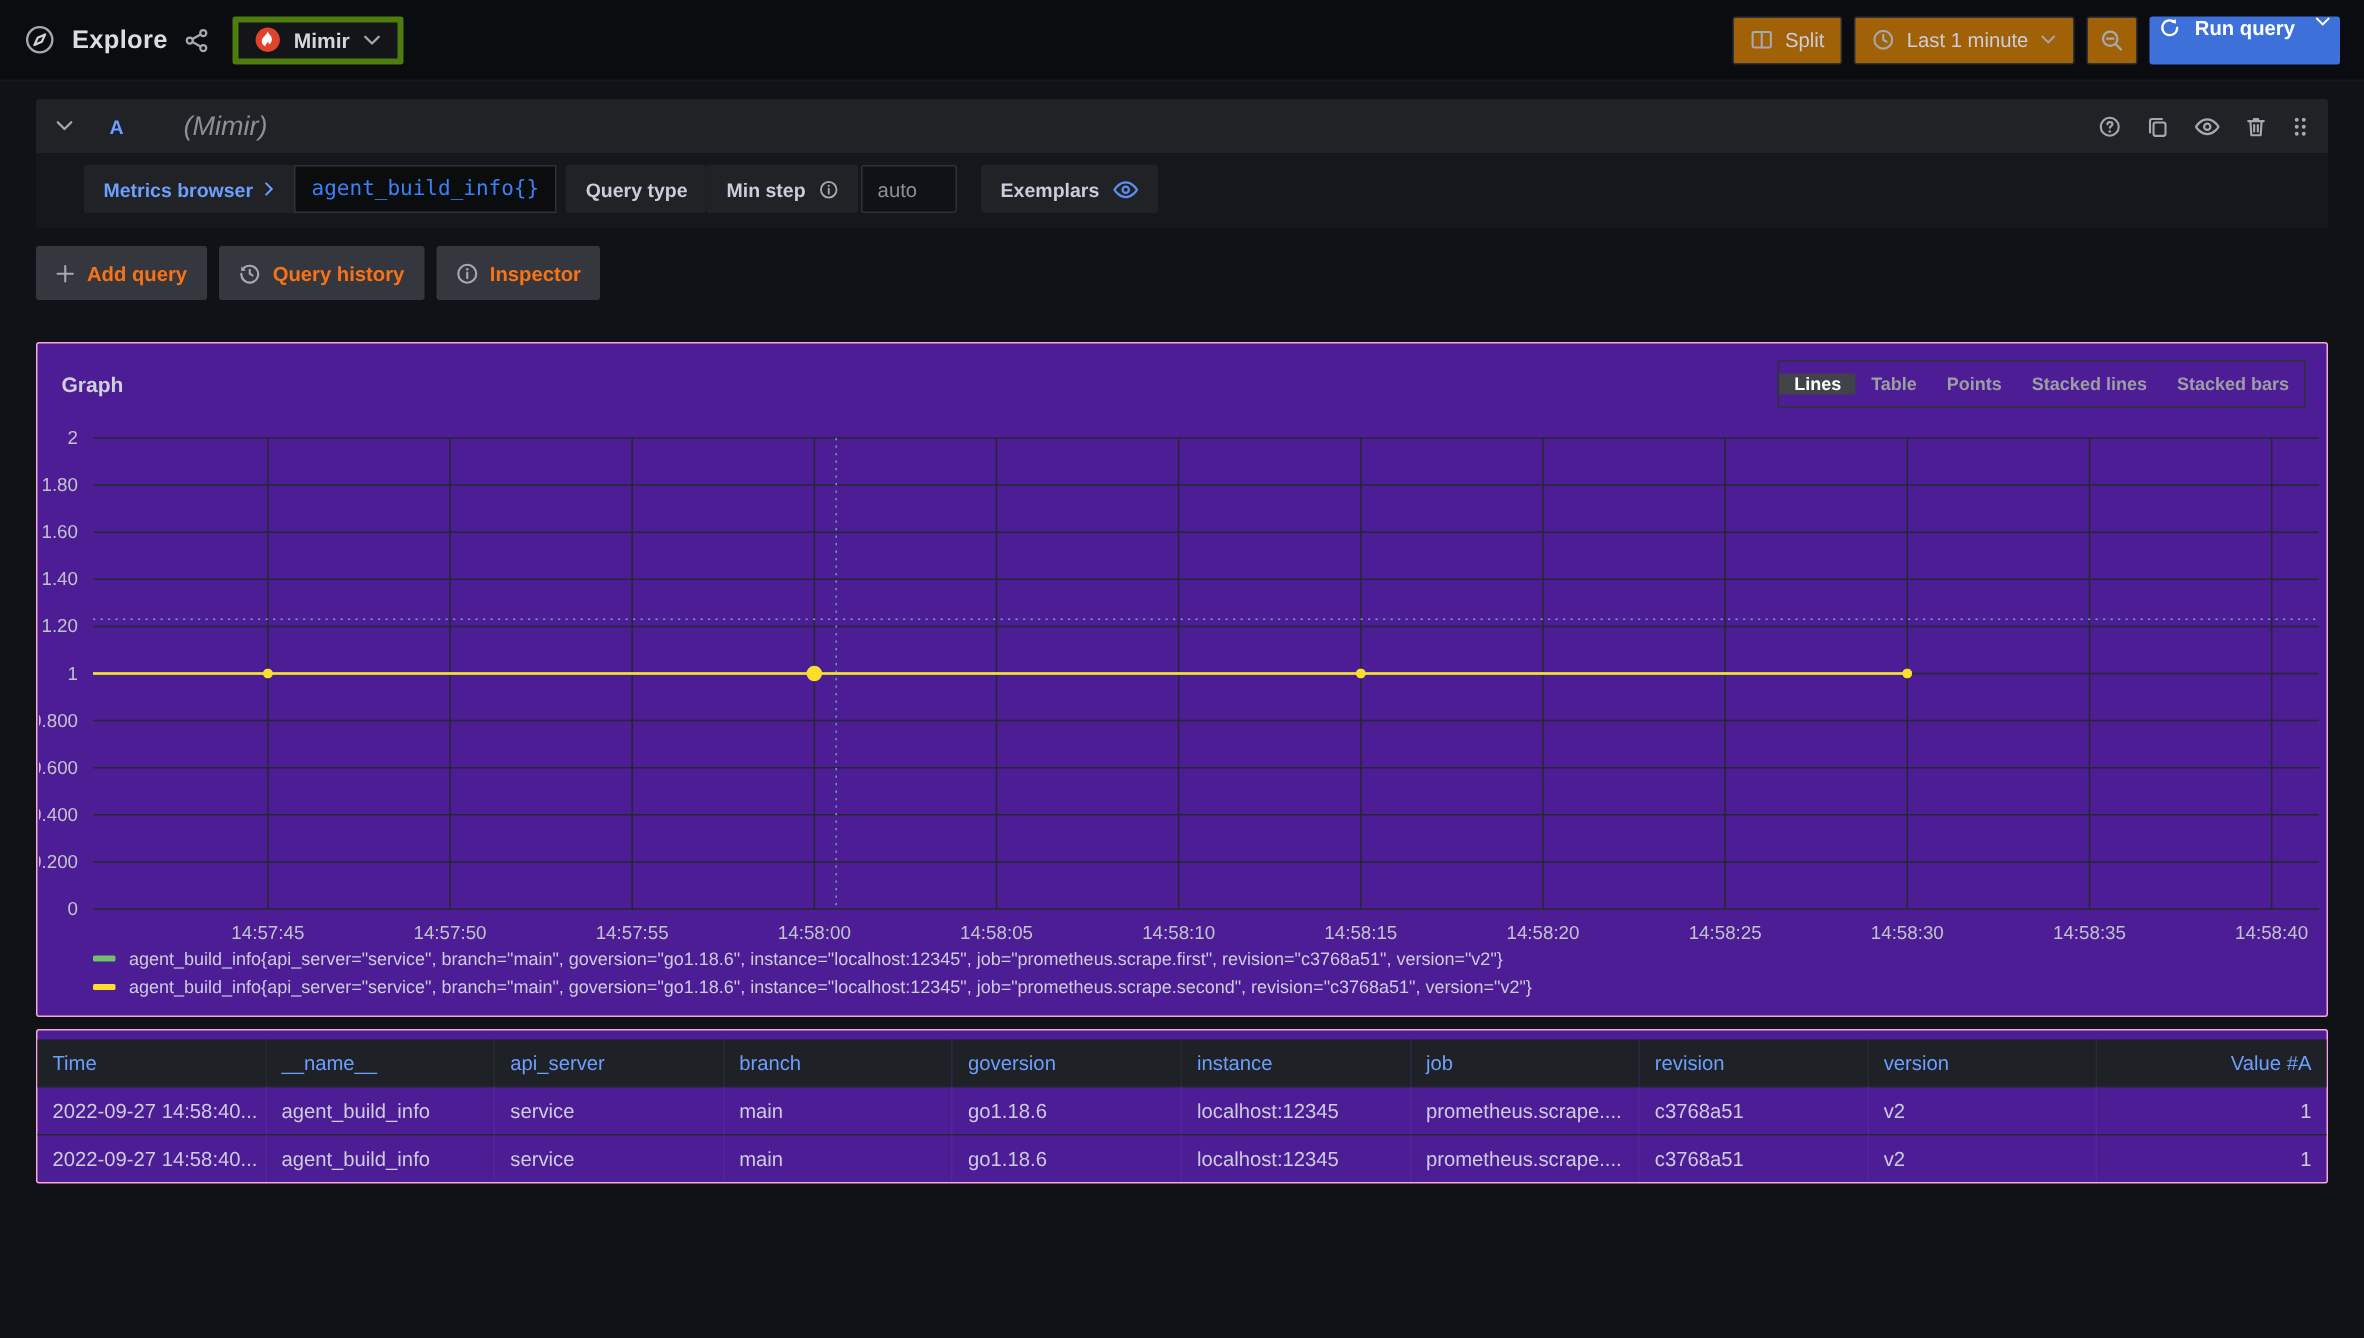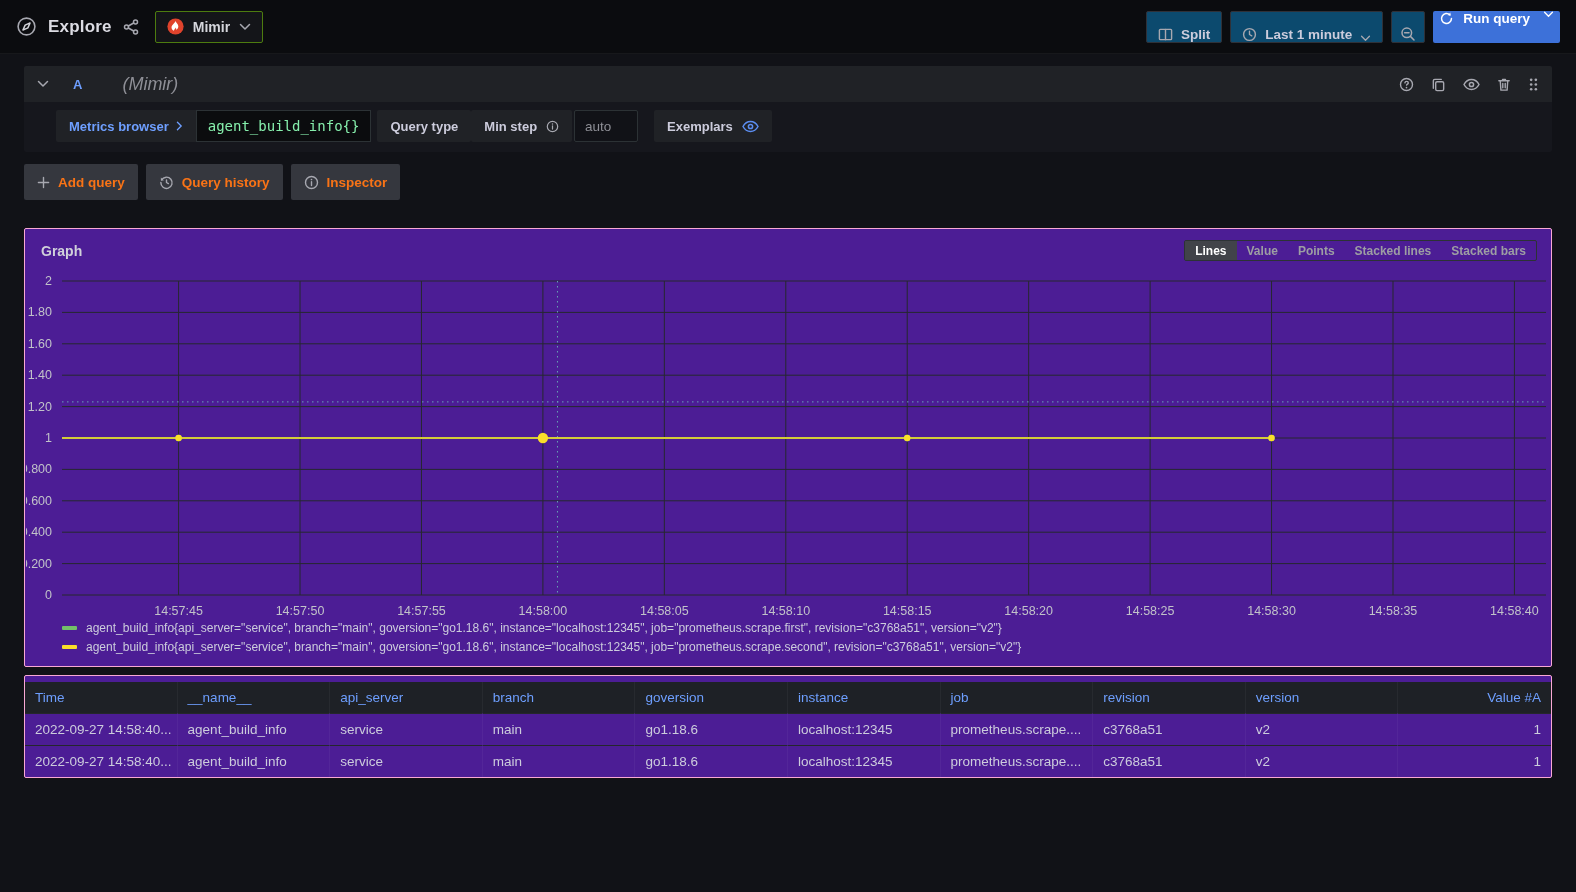--- a/index.html
+++ b/index.html
@@ -12,46 +12,46 @@
   }
   svg { display:block; }
   .ic { stroke:#a7a8b0; stroke-width:1.5; fill:none; stroke-linecap:round; stroke-linejoin:round; }
 
   
   .topbar { height:54px; background:#0b0c0f; display:flex; align-items:center; padding:0 16px;
             border-bottom:1px solid rgba(255,255,255,0.05); }
   .brand { display:flex; align-items:center; gap:11px; }
   .app-title { font-size:17px; font-weight:600; color:#dcdce3; letter-spacing:.2px; }
   .ds-picker { margin-left:16px; height:32px; display:flex; align-items:center; gap:9px; padding:0 11px;
-               background:#141519; border:1px solid #4d7c0f; border-radius:2px; cursor:pointer; }
+               background:#141519; border:4px solid #4d7c0f; border-radius:2px; cursor:pointer; }
   .ds-name { font-size:14px; font-weight:600; color:#d5d6dc; }
   .tb-right { margin-left:auto; display:flex; align-items:center; gap:8px; }
-  .btn-outline { height:32px; display:flex; align-items:flex-end; gap:8px; padding:0 11px;
-                 background:#0c4a6e; border:1px solid #2f3138; border-radius:2px;
-                 color:#ccccdc; font-size:13.5px; font-weight:700; cursor:pointer; }
+  .btn-outline { height:32px; display:flex; align-items:center; gap:8px; padding:0 11px;
+                 background:#a16207; border:1px solid #2f3138; border-radius:2px;
+                 color:#ccccdc; font-size:13.5px; font-weight:400; cursor:pointer; }
   .btn-square { width:34px; justify-content:center; padding:0; }
   .btn-primary { height:32px; display:flex; align-items:flex-start; gap:9px; padding:0 6px;
                  background:#3d71d9; border:none; border-radius:2px;
                  color:#fff; font-size:13.5px; font-weight:700; cursor:pointer; }
   .btn-primary .caret { margin-left:4px; }
 
   
   .query-section { margin:12px 24px 0; border-radius:2px; overflow:hidden; }
   .qheader { height:36px; background:#202226; display:flex; align-items:center; padding:0 13px; gap:0; }
   .qheader .refid { color:#6e9fff; font-weight:700; font-size:13px; margin:0 0 0 24px; }
   .qheader .dshint { color:#8e8f96; font-style:italic; font-size:18px; margin-left:40px; }
   .qheader-icons { margin-left:auto; display:flex; align-items:center; gap:17px; }
   .qheader-icons > span { cursor:pointer; display:flex; }
   .qbody { background:#16171d; padding:8px 0 10px 32px; display:flex; flex-direction:row; gap:6px; }
   .qrow { display:flex; }
   .metrics-btn { height:32px; background:#202226; color:#6e9fff; font-size:13px; font-weight:600;
                  display:flex; align-items:center; gap:7px; padding:0 13px; border:none;
                  border-radius:2px 0 0 2px; cursor:pointer; white-space:nowrap; }
   .qinput { flex:1; height:32px; background:#0b0c0e; border:1px solid #2c3235;
-            color:#86efac; font-family:"DejaVu Sans Mono","Liberation Mono",monospace;
+            color:#3b82f6; font-family:"DejaVu Sans Mono","Liberation Mono",monospace;
             font-size:14px; display:flex; align-items:center; padding:0 11px; }
   .orow { display:flex; align-items:center; }
   .chip { height:32px; background:#202226; display:flex; align-items:center; gap:9px; padding:0 13px;
           color:#ccccdc; font-size:13px; font-weight:600; border-radius:2px; white-space:nowrap; }
   .seg { display:flex; height:32px; border:1px solid #2c3235; border-radius:2px; background:#111217;
          margin:0 8px 0 2px; overflow:hidden; }
   .seg-item { padding:0 17px; display:flex; align-items:center; color:#8e8f96; font-size:13.5px;
               font-weight:500; cursor:pointer; }
   .seg-item.active { background:#41434a; color:#fff; font-weight:600; }
   .mini-input { width:64px; height:32px; background:#111217; border:1px solid #2c3235; border-radius:2px;
@@ -64,21 +64,21 @@
   .btn-secondary { height:36px; background:#35373e; border:none; border-radius:2px; color:#f97316;
                    font-size:13.5px; font-weight:600; display:flex; align-items:center; gap:8px;
                    padding:0 13px; cursor:pointer; }
 
   
   .panel { margin:0 24px; background:#4c1d95; border:1px solid #f9a8d4; border-radius:2px; }
   .graph-panel { margin-top:28px; }
   .table-panel { margin-top:8px; }
   .panel-header { display:flex; align-items:center; padding:11px 14px 4px 16px; }
   .panel-title { font-size:14px; font-weight:600; color:#d0d0da; }
-  .modes { margin-left:auto; display:flex; height:21px; border:1px solid #2c3235; border-radius:2px; overflow:hidden; }
+  .modes { margin-left:auto; display:flex; height:32px; border:1px solid #2c3235; border-radius:2px; overflow:hidden;align-items:center; }
   .mode { padding:0 10px; font-size:12px; font-weight:600; color:#9d9ea3; display:flex; align-items:center; cursor:pointer; }
   .mode.active { background:#414349; color:#fff; }
 
   .chart-wrap { padding:0 0 0 1px; }
   .legend { padding:4px 8px 12px 37px; display:flex; flex-direction:column; gap:5px; }
   .legend-item { display:flex; align-items:center; gap:9px; font-size:12px; color:#ccccdc; cursor:pointer;
                  white-space:nowrap; }
   .swatch { width:15px; height:4px; border-radius:1px; flex:0 0 auto; }
 
   
@@ -292,21 +292,21 @@
     </span>
     <span>Inspector</span>
   </button>
 </div>
 
 <section class="panel graph-panel">
   <div class="panel-header">
     <span class="panel-title">Graph</span>
     <div class="modes" id="graph-modes">
         <div class="mode active">Lines</div>
-        <div class="mode">Value</div>
+        <div class="mode">Table</div>
         <div class="mode">Points</div>
         <div class="mode">Stacked lines</div>
         <div class="mode">Stacked bars</div>
       </div>
   </div>
   <div class="chart-wrap">
     <svg id="chart-svg" width="1524" height="352">
         <g>
           <line x1="36" y1="330" x2="1520" y2="330" stroke="#26282f" stroke-width="1"></line>
           <line x1="36" y1="298.6" x2="1520" y2="298.6" stroke="#26282f" stroke-width="1"></line>

